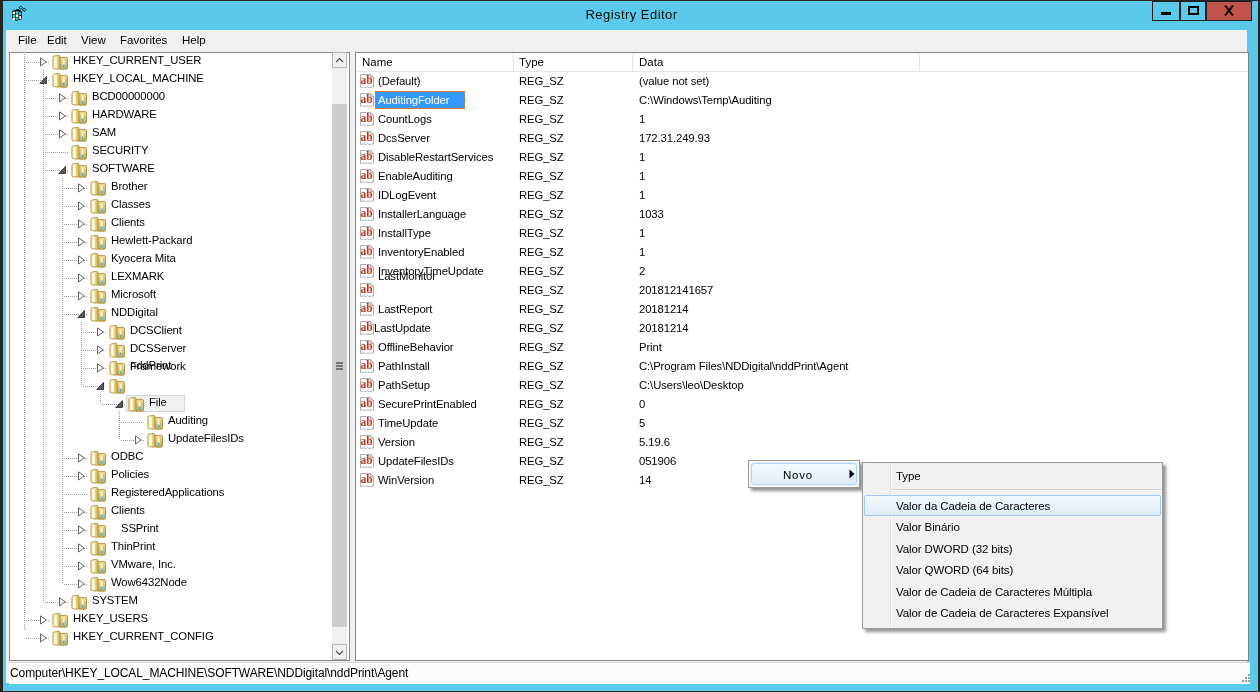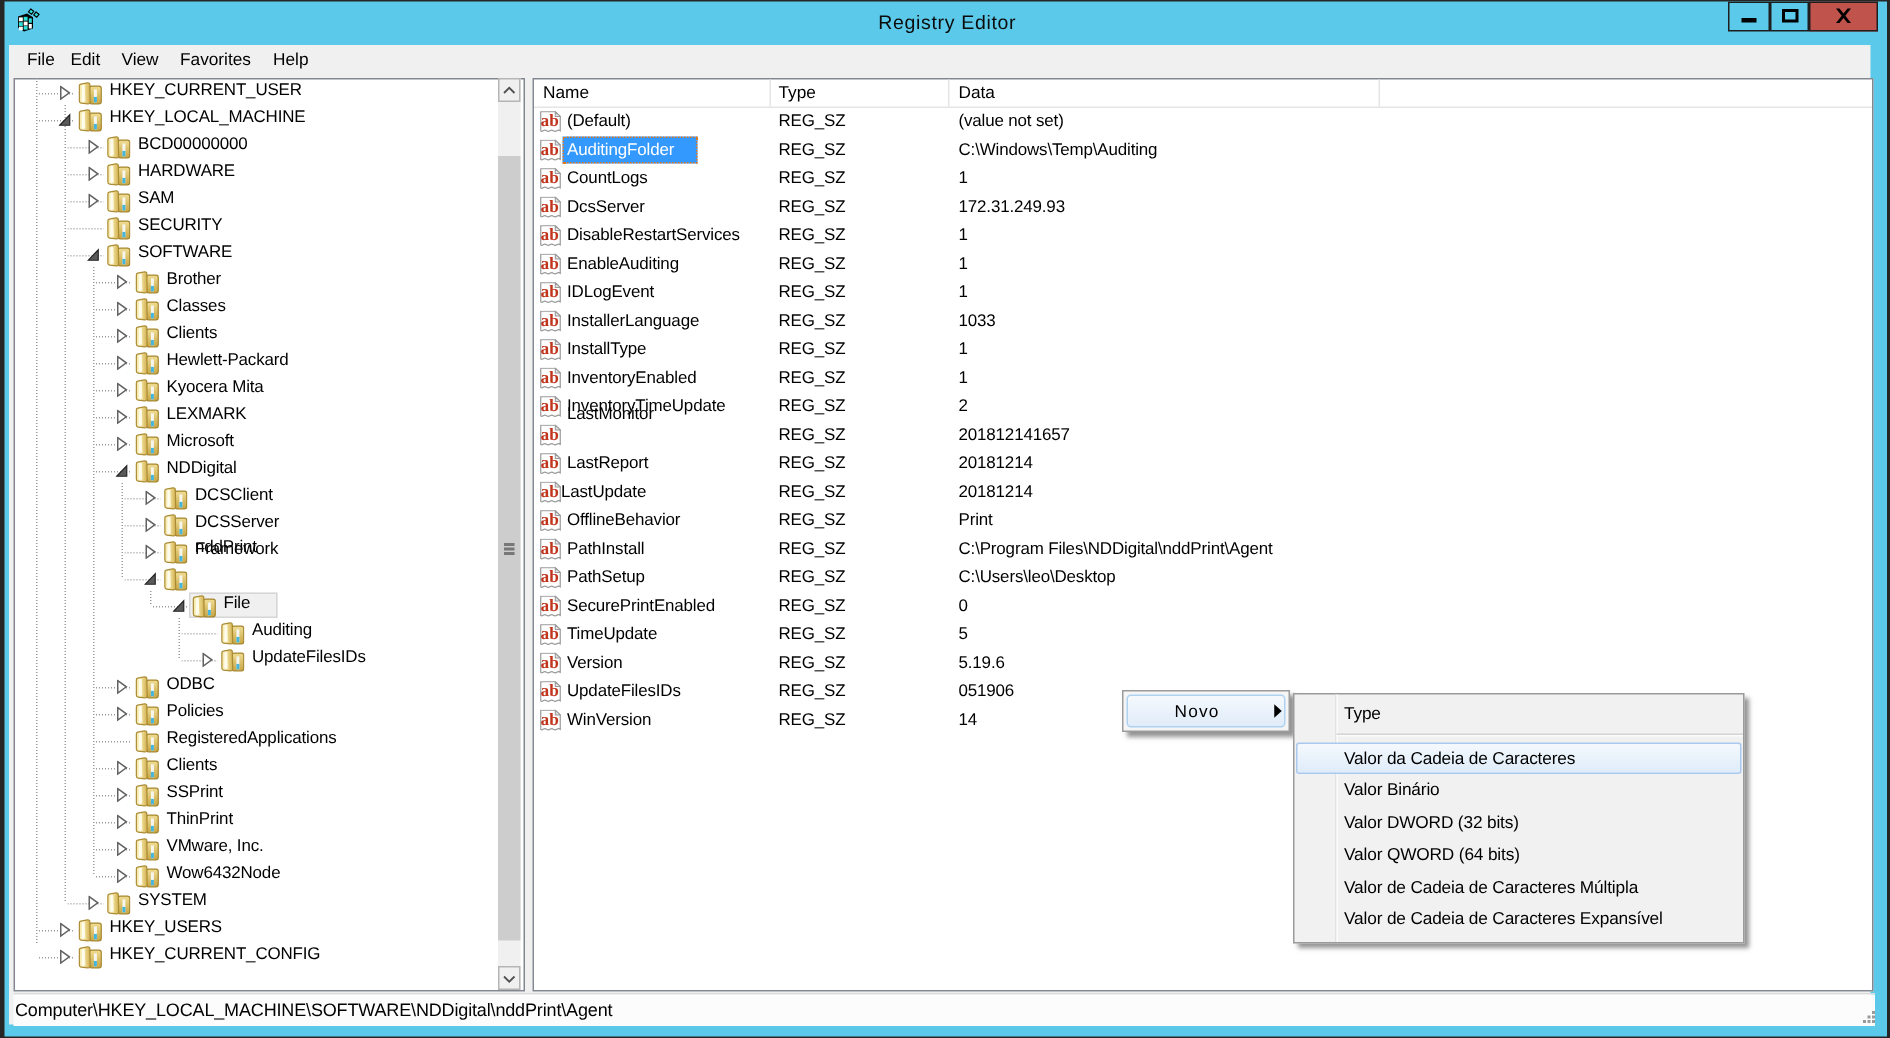--- a/index.html
+++ b/index.html
@@ -795,21 +795,21 @@
             <stop offset="1" stop-color="#c8a644"></stop>
 </linearGradient>
 </defs>
 <rect x="7.6" y="3.4" width="7.9" height="11.8" rx="1.5" fill="url(#fb)" stroke="#a5862e" stroke-width="0.8"></rect>
 <rect x="10.6" y="5.6" width="2" height="8.6" fill="#f6f6ee"></rect>
 <rect x="10.6" y="10.6" width="2" height="3.6" fill="#45b5dc"></rect>
 <path d="M1.8 2.1 L6.3 1.3 Q7.8 1.1 7.9 2.6 L8.1 13.8 Q8.1 15.3 6.6 15.2 L2.0 14.7 Q0.9 14.6 0.9 13.4 L0.9 3.3 Q0.9 2.3 1.8 2.1 Z" fill="url(#fg)" stroke="#ab8c34" stroke-width="0.8"></path>
 <path d="M2.8 2.9 Q4.2 2.7 4.5 2.8 L4.9 13.6 Q3.5 13.7 2.5 13.6 Z" fill="#fffef2" opacity="0.8"></path>
 </svg>
     </div>
-<div class="trow" style="left:102px;top:467.5px">SSPrint</div>
+<div class="trow" style="left:112px;top:467.5px">SSPrint</div>
 <div class="doth" style="left:54.5px;top:495.5px;width:24.5px"></div>
 <div class="abs" style="left:68px;top:490.5px;width:9px;height:10px">
       <svg width="9" height="10" viewBox="0 0 9 10">
         <path d="M1.5 0.8 L7.2 4.9 L1.5 9.0 Z" fill="#ffffff" stroke="#636363" stroke-width="1"></path>
       </svg>
     </div>
 <div class="abs" style="left:81px;top:487.5px;width:16px;height:16px">
       <svg width="16" height="16" viewBox="0 0 16 16">
 <defs>
 <linearGradient id="fg" x1="0" y1="0" x2="1" y2="0">

